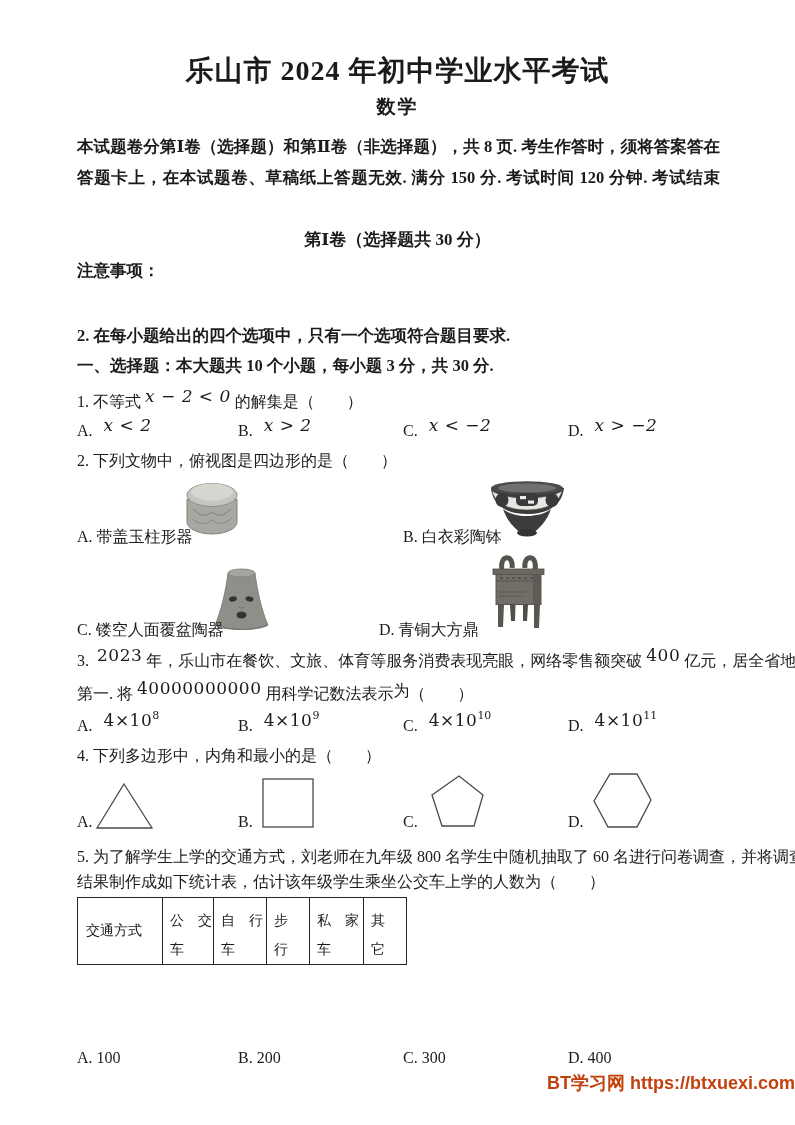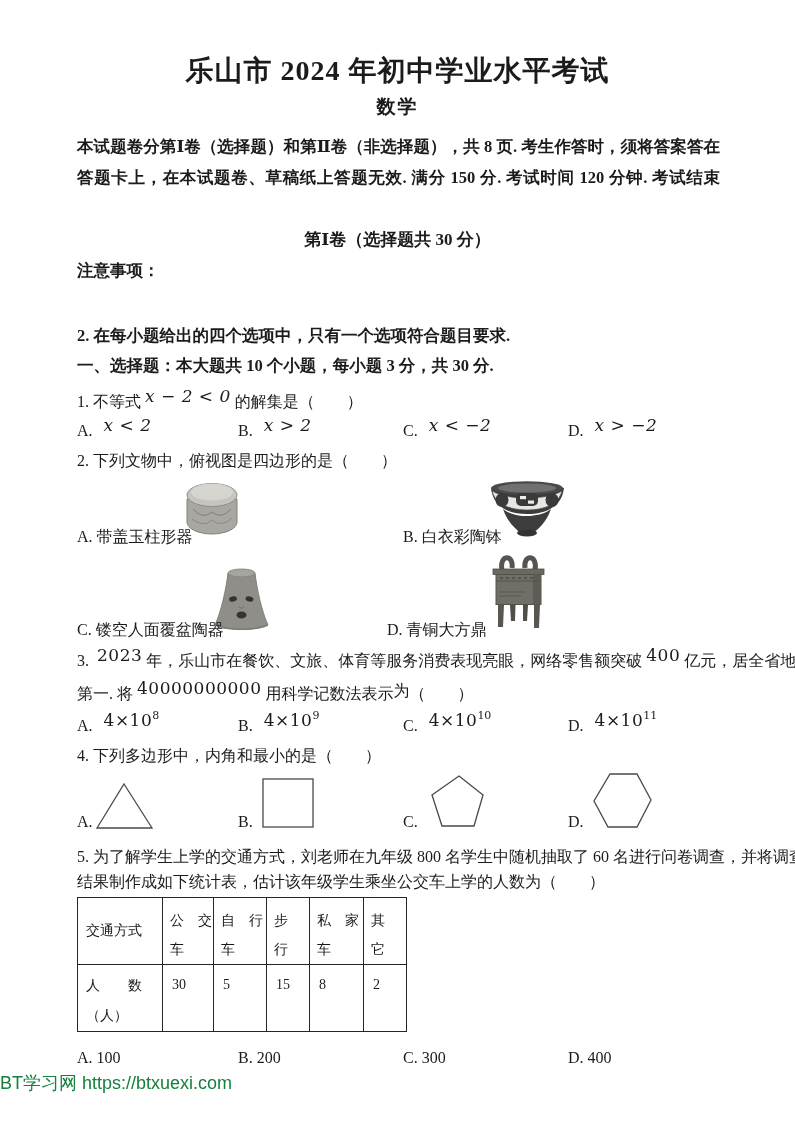--- a/index.html
+++ b/index.html
@@ -33,22 +33,22 @@
     font-size: 14px; color: #1b1b1b;
   }
   .survey td { border: 1px solid #262626; vertical-align: top; padding: 0; }
   .survey .corner { vertical-align: middle; padding-left: 8px; }
   .survey .hcell { padding: 8px 0 0 7px; }
   .survey .hcell div { line-height: 29px; white-space: nowrap; }
   .survey .rlabel { padding: 6px 0 0 8px; }
   .survey .rlabel div { line-height: 30px; white-space: nowrap; }
   .survey .vcell { padding: 12px 0 0 9px; }
   .footer {
-    left: 0; width: 795px; text-align: left; font-size: 18px;
-    font-family: "Liberation Sans", "DejaVu Sans", sans-serif; color: #15803d;
+    left: 0; width: 795px; text-align: right; font-size: 18px;
+    font-family: "Liberation Sans", "DejaVu Sans", sans-serif; color: #c2410c; font-weight: bold;
   }
   svg { display: block; }
 </style>
 </head>
 <body>
 
 <div class="page">
 
   <div class="abs center title b" style="top:52px">乐山市 2024 年初中学业水平考试</div>
   <div class="abs center subject b" style="top:94px">数学</div>
@@ -123,21 +123,21 @@
       <path d="M14,29 h3 M20,29 h3 M26,29 h3 M32,29 h3 M38,29 h3 M44,29 h3" stroke="#4c4943" stroke-width="1.5"></path>
       <path d="M13,43 h26 M13,47 h22" stroke="#5c5953" stroke-width="1"></path>
       <path d="M12,55.5 L12,78 L17,78 L18,55.5 Z" fill="#5a5751"></path>
       <path d="M24,55.5 L25,72 L29,72 L29.5,55.5 Z" fill="#514e48"></path>
       <path d="M37,55.5 L37,72 L41,72 L42,55.5 Z" fill="#514e48"></path>
       <path d="M48,55.5 L48,79 L53,79 L54,55.5 Z" fill="#5a5751"></path>
     </svg>
   </div>
 
   <div class="abs q" style="left:77px;top:620px">C. 镂空人面覆盆陶器</div>
-  <div class="abs q" style="left:387px;top:620px">D. 青铜大方鼎</div>
+  <div class="abs q" style="left:379px;top:620px">D. 青铜大方鼎</div>
 
   <div class="abs line q" style="top:649px;width:660px"><span>3. </span><span class="frm">2023</span><span>年，乐山市在餐饮、文旅、体育等服务消费表现亮眼，网络零售额突破</span><span class="frm">400</span><span>亿元，居全省地级市</span></div>
   <div class="abs line q" style="top:682px"><span>第一. 将</span><span class="frm">40000000000</span><span>用科学记数法表示</span><span class="frm-cjk">为</span><span>（　　）</span></div>
 
   <span class="opt" style="left:77px;top:714px"><span class="olabel">A.</span><span class="frm"><span>4×10</span><sup>8</sup></span></span>
   <span class="opt" style="left:238px;top:714px"><span class="olabel">B.</span><span class="frm"><span>4×10</span><sup>9</sup></span></span>
   <span class="opt" style="left:403px;top:714px"><span class="olabel">C.</span><span class="frm"><span>4×10</span><sup>10</sup></span></span>
   <span class="opt" style="left:568px;top:714px"><span class="olabel">D.</span><span class="frm"><span>4×10</span><sup>11</sup></span></span>
 
   <div class="abs line q" style="top:745px">4. 下列多边形中，内角和最小的是（　　）</div>
@@ -197,31 +197,20 @@
           </td>
       <td class="hcell">
             <div>私　家</div>
             <div>车</div>
           </td>
       <td class="hcell">
             <div>其</div>
             <div>它</div>
           </td>
     </tr>
-    <tr style="height:64px">
-      <td class="rlabel">
-            <div>人　　数</div>
-            <div>（人）</div>
-          </td>
-      <td class="vcell">30</td>
-      <td class="vcell">5</td>
-      <td class="vcell">15</td>
-      <td class="vcell">8</td>
-      <td class="vcell">2</td>
-    </tr>
   </tbody>
     </table>
 
   <div class="abs q" style="left:77px;top:1049px">A. 100</div>
   <div class="abs q" style="left:238px;top:1049px">B. 200</div>
   <div class="abs q" style="left:403px;top:1049px">C. 300</div>
   <div class="abs q" style="left:568px;top:1049px">D. 400</div>
 
   <div class="abs footer" style="top:1071px">BT学习网 https://btxuexi.com</div>
 

